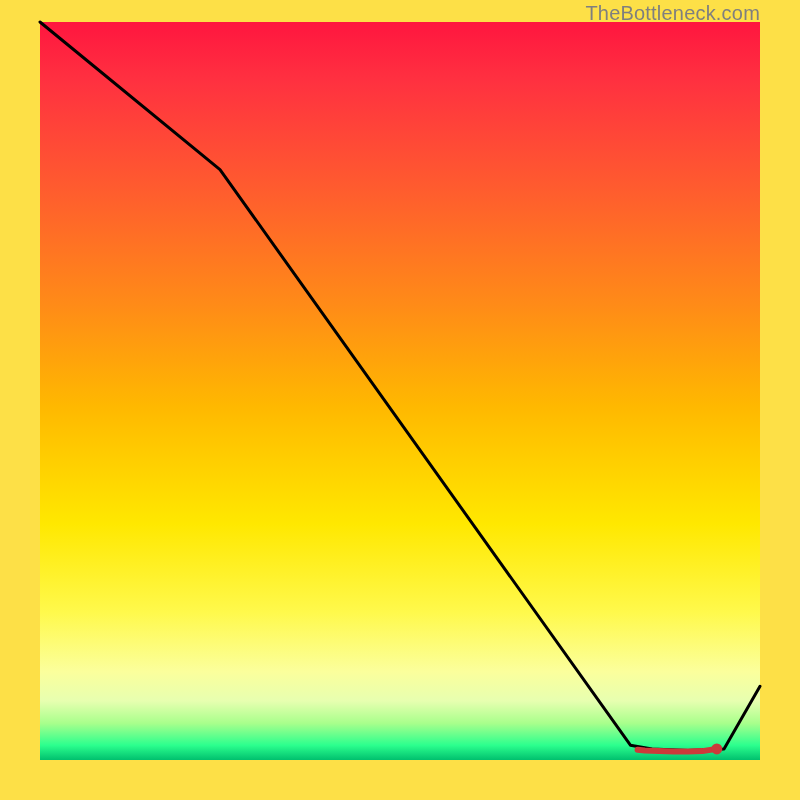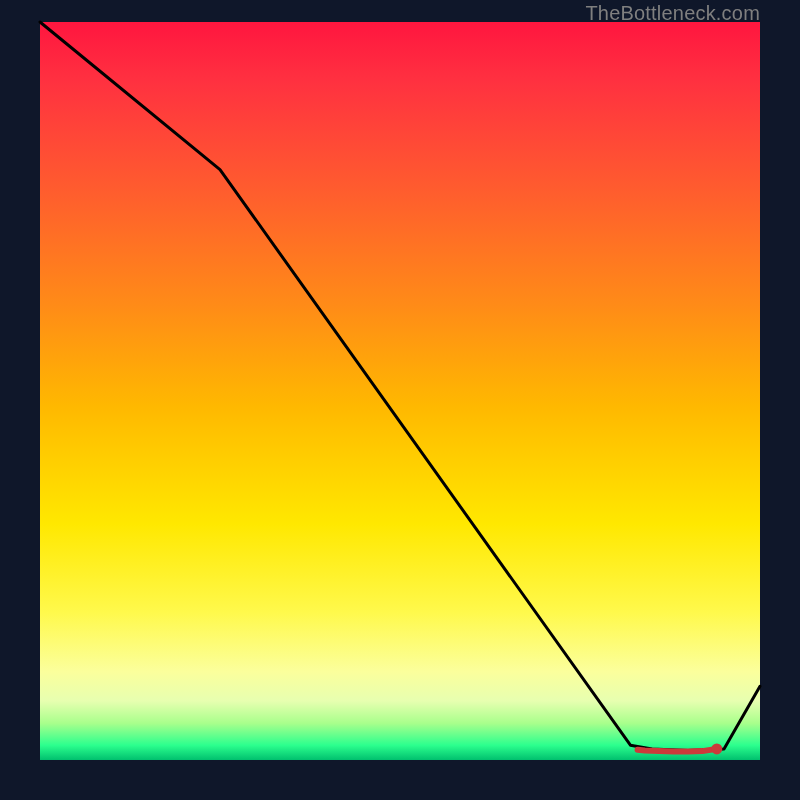--- a/index.html
+++ b/index.html
@@ -8,21 +8,21 @@
     width: 800px;
     height: 800px;
     background: #000;
     font-family: Arial, Helvetica, sans-serif;
     overflow: hidden;
   }
   .frame {
     position: relative;
     width: 800px;
     height: 800px;
-    background: #0f172a;
+    background: #fde047;
   }
   .plot-area {
     position: absolute;
     left: 40px;
     top: 22px;
     width: 720px;
     height: 738px;
     
     background: linear-gradient(
       to bottom,

